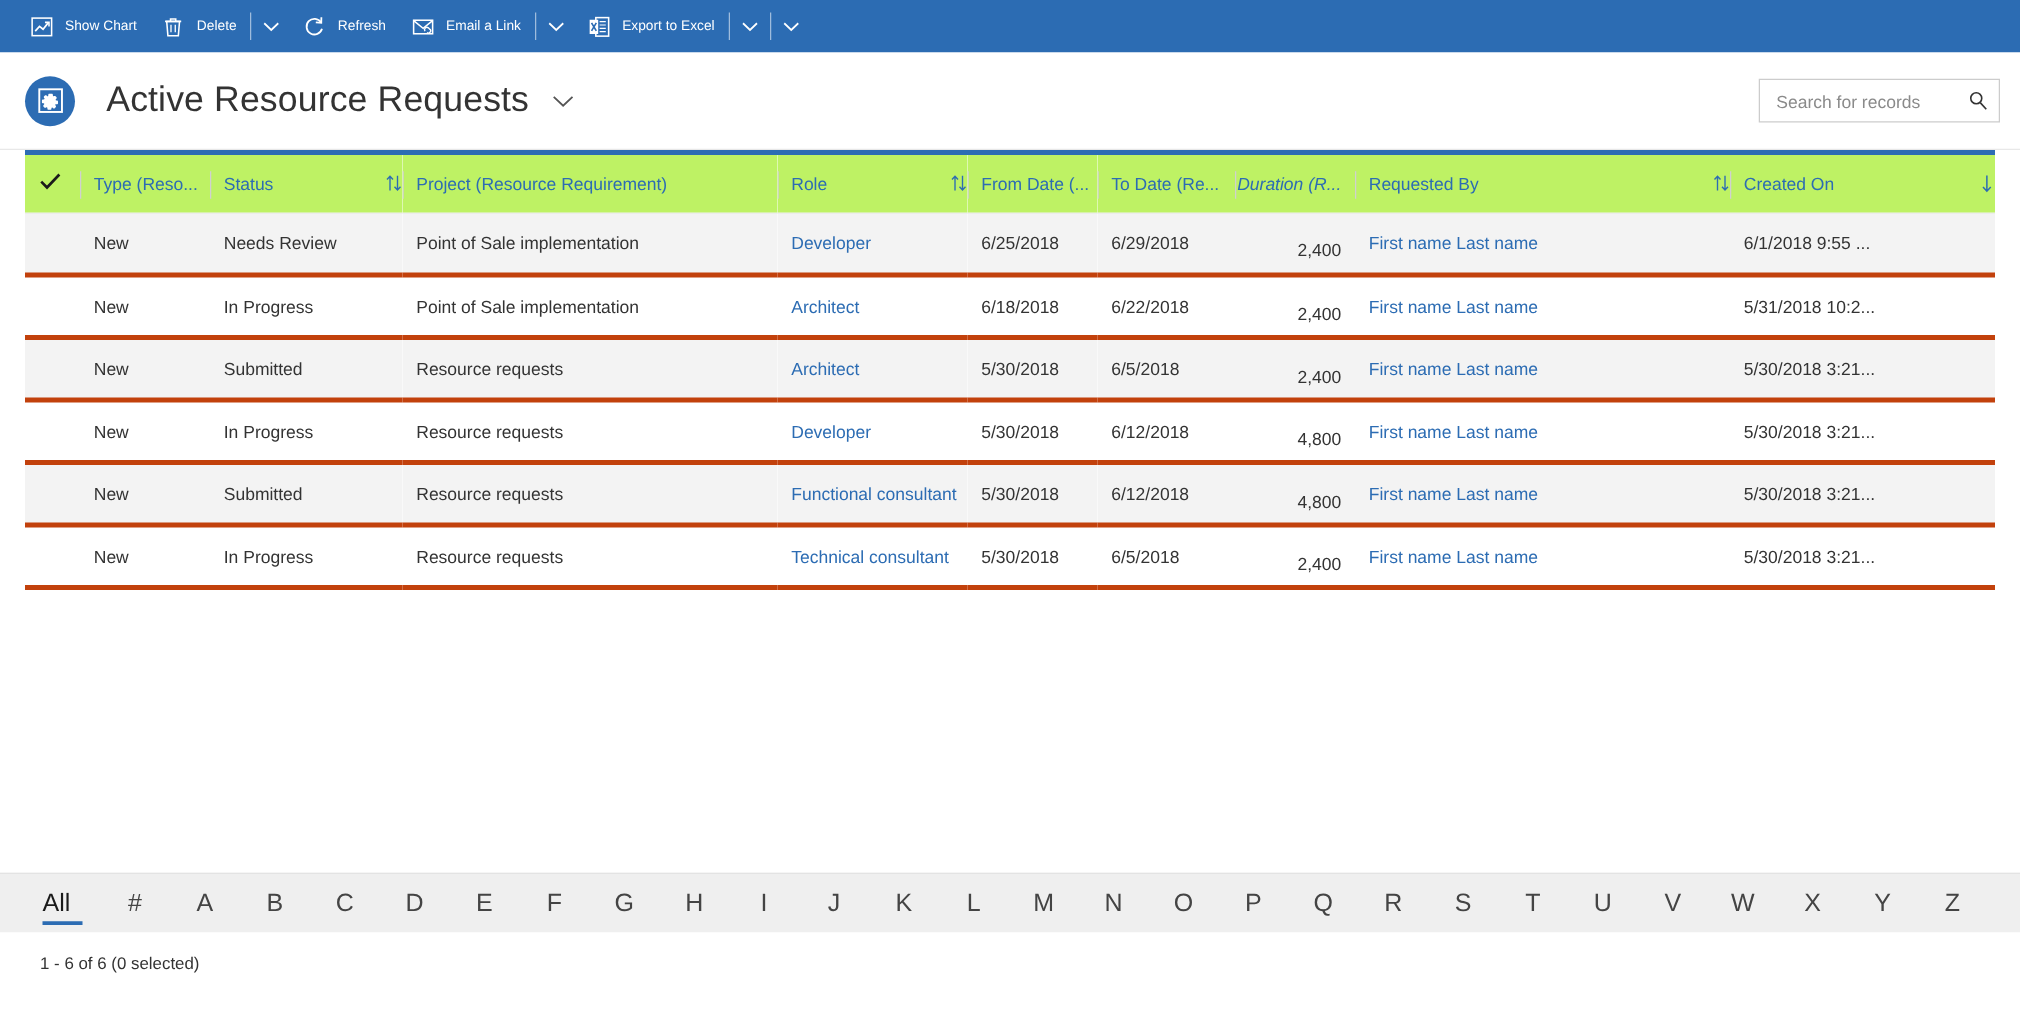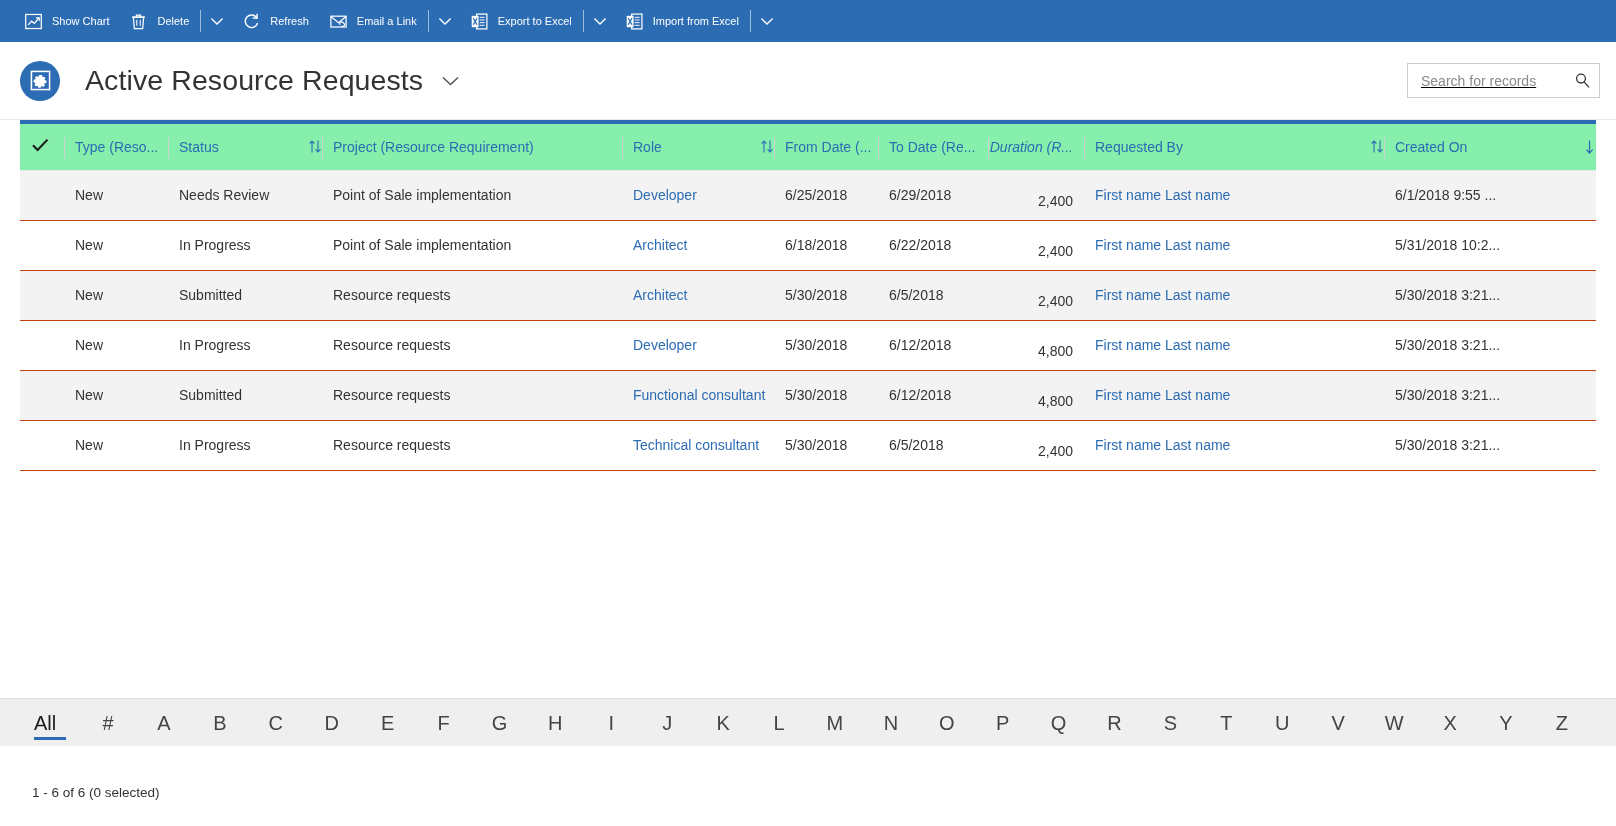--- a/index.html
+++ b/index.html
@@ -71,21 +71,20 @@
     display: flex; align-items: center;
     cursor: default;
   }
   .spacer { flex: 1 1 auto; }
   .searchbox {
     width: 193px; height: 35px;
     border: 1px solid #cccccc;
     background: #ffffff;
     display: flex; align-items: center;
     padding: 0 8px 0 11px;
-    text-decoration: underline;
   }
   .searchbox input {
     flex: 1 1 auto;
     border: none; outline: none;
     font-family: "Liberation Sans", sans-serif;
     font-size: 14px;
     color: #333333;
     background: transparent;
     min-width: 0;
   }
@@ -114,41 +113,41 @@
     height: 46px;
     color: #2c6cb3;
     font-weight: 400;
     font-size: 14px;
     text-align: left;
     padding: 0 0 0 11px;
     border-bottom: 1px solid #e6e6e6;
     position: relative;
     white-space: nowrap;
     overflow: hidden;
-    background: #86efac;
+    background: #bef264;
   }
   table.grid th.num { text-align: right; padding: 0 11px 0 0; }
   th .thinner { display: flex; align-items: center; width: 100%; }
   th .thlabel { overflow: hidden; text-overflow: ellipsis; white-space: nowrap; }
   th .sorticon { margin-left: auto; padding-left: 6px; flex: 0 0 auto; display: flex; align-items: center; }
   th.divider::before {
     content: "";
     position: absolute;
     left: 0; top: 13px;
     width: 1px; height: 22px;
     background: #d0d0d0;
   }
   th.check { text-align: center; padding: 0; width: 44px; }
   .checkmark { display: inline-flex; align-items: center; justify-content: center; cursor: default; }
 
   table.grid td {
     height: 50px;
     padding: 0 0 0 11px;
     color: #333333;
-    border-bottom: 1px solid #c2410c;
+    border-bottom: 4px solid #c2410c;
     white-space: nowrap;
     overflow: hidden;
     text-overflow: ellipsis;
     font-size: 14px;
   }
   table.grid td.num { text-align: right; padding: 12px 11px 0 0; }
   table.grid tbody tr.alt td { background: #f3f3f3; }
   .link { color: #2c6cb3; cursor: default; }
 
   
@@ -182,21 +181,20 @@
 
   
   .footer {
     height: 48px;
     background: #ffffff;
     display: flex;
     align-items: center;
     padding: 0 0 0 32px;
     font-size: 13.5px;
     color: #333333;
-    margin-top: 22px;
   }
 </style>
 </head>
 <body>
 
 <div class="cmdbar" id="cmdbar">
     <div class="cmd-item">
       <span class="cmd-ico">
         <svg width="19" height="19" viewBox="0 0 20 20">
           <rect x="1.8" y="2.6" width="16.4" height="14.8" fill="none" stroke="#ffffff" stroke-width="1.3"></rect>
@@ -257,31 +255,20 @@
           <path d="M10.2 5.6 h5.2 M10.2 8.4 h5.2 M10.2 11.2 h5.2 M10.2 14.0 h5.2" fill="none" stroke="#ffffff" stroke-width="1"></path>
         </svg>
       </span>
       <span class="cmd-label">Export to Excel</span>
     </div>
     <span class="cmd-sep"></span>
     <div class="cmd-caret">
       <svg width="14" height="9" viewBox="0 0 14 9">
         <path d="M1.4 1.6 L7 7 L12.6 1.6" fill="none" stroke="#ffffff" stroke-width="1.4"></path>
       </svg>
-    </div>
-    <div class="cmd-item">
-      <span class="cmd-ico">
-        <svg width="19" height="19" viewBox="0 0 20 20">
-          <rect x="7" y="2.2" width="10.8" height="15.6" fill="none" stroke="#ffffff" stroke-width="1.3"></rect>
-          <rect x="1.8" y="4" width="7.2" height="12" fill="#ffffff"></rect>
-          <path d="M3.4 6.6 L7.4 13.4 M7.4 6.6 L3.4 13.4" fill="none" stroke="#2c6cb3" stroke-width="1.4"></path>
-          <path d="M10.2 5.6 h5.2 M10.2 8.4 h5.2 M10.2 11.2 h5.2 M10.2 14.0 h5.2" fill="none" stroke="#ffffff" stroke-width="1"></path>
-        </svg>
-      </span>
-      <span class="cmd-label">Import from Excel</span>
     </div>
     <span class="cmd-sep"></span>
     <div class="cmd-caret">
       <svg width="14" height="9" viewBox="0 0 14 9">
         <path d="M1.4 1.6 L7 7 L12.6 1.6" fill="none" stroke="#ffffff" stroke-width="1.4"></path>
       </svg>
     </div>
   </div>
 
 <div class="titlebar">

